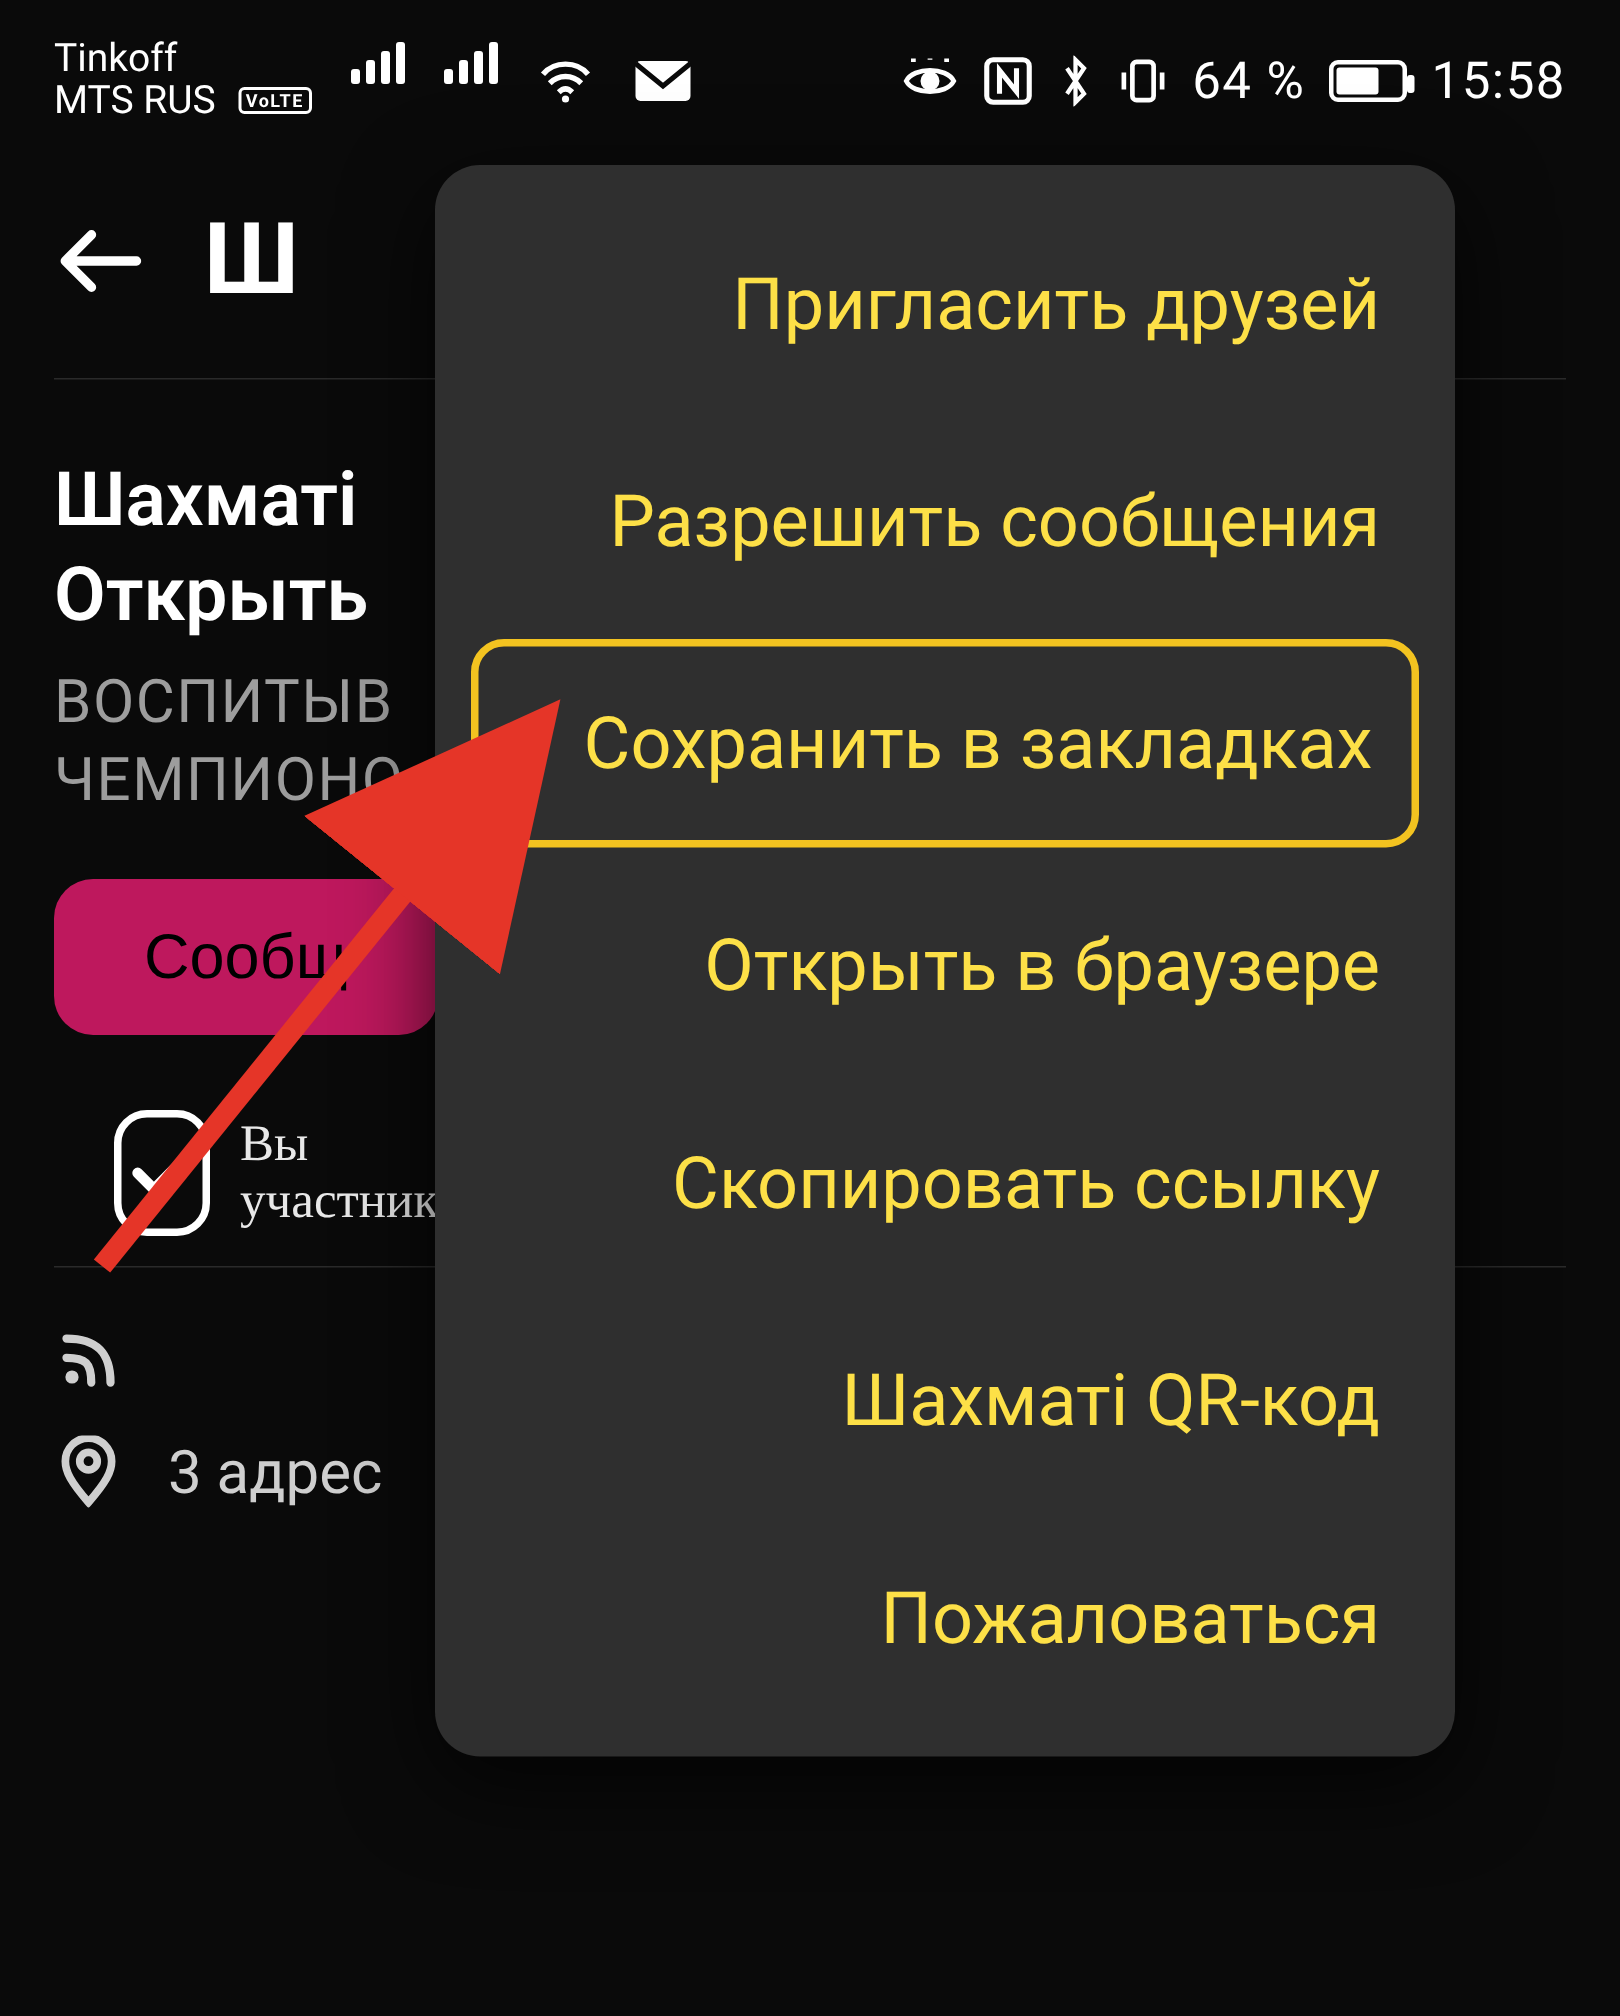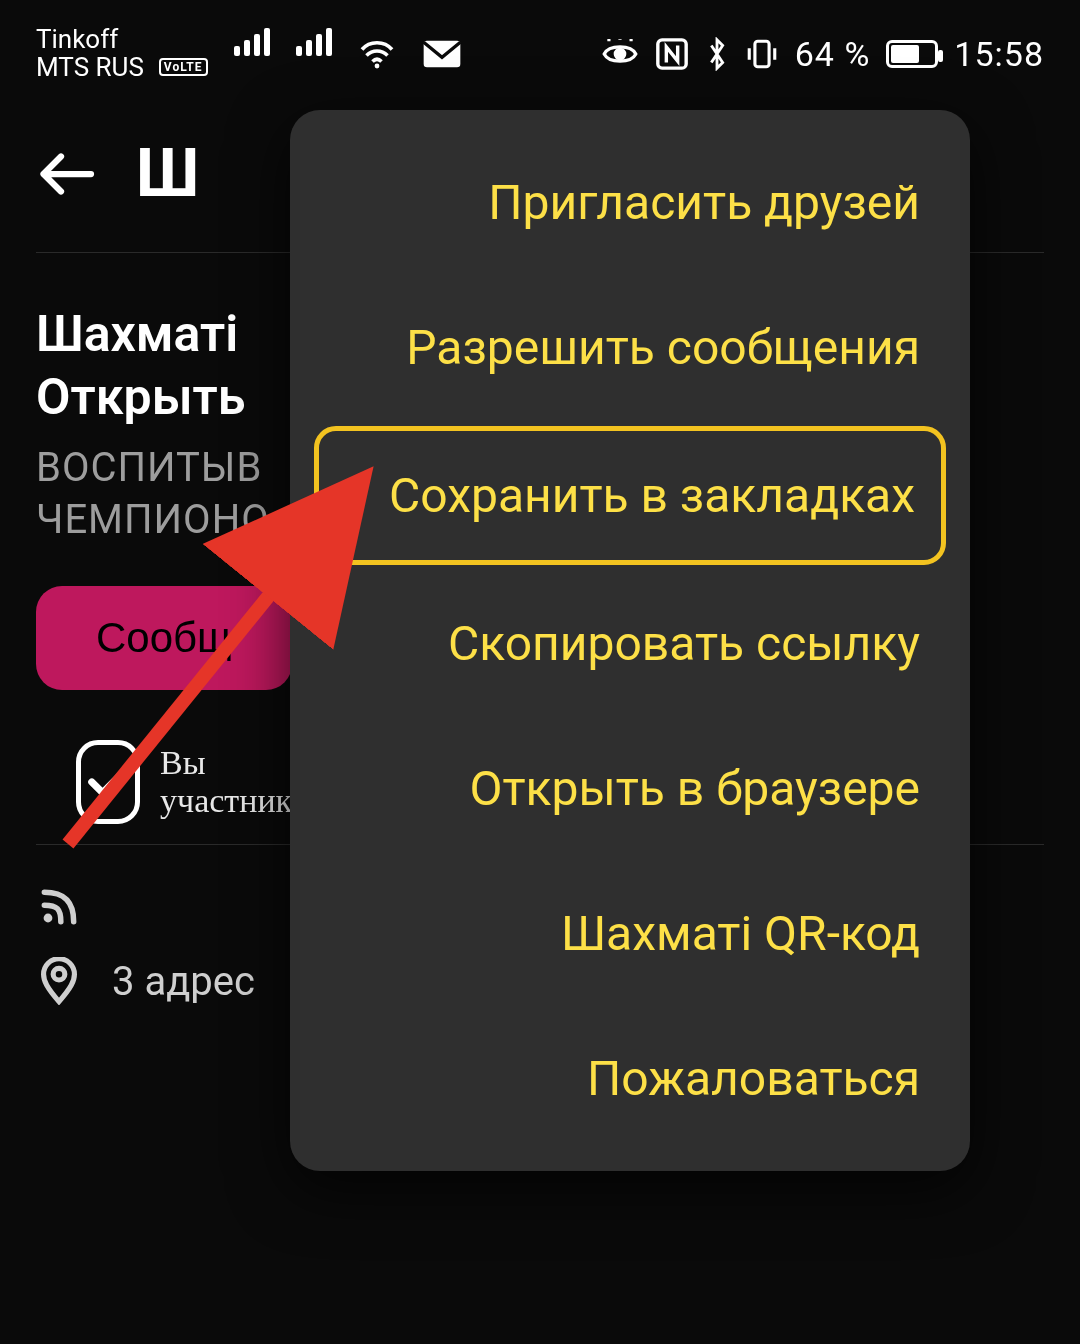--- a/index.html
+++ b/index.html
@@ -262,22 +262,22 @@
         </svg>
     </span>
     <span>3 адрес</span>
   </div>
 </div>
 
 <div class="popup">
   <div class="menu-item">Пригласить друзей</div>
   <div class="menu-item">Разрешить сообщения</div>
   <div class="menu-item highlight">Сохранить в закладках</div>
+  <div class="menu-item">Открыть в браузере</div>
   <div class="menu-item">Скопировать ссылку</div>
-  <div class="menu-item">Открыть в браузере</div>
   <div class="menu-item">Шахматі QR-код</div>
   <div class="menu-item">Пожаловаться</div>
 </div>
 
 <svg class="arrow-svg" viewBox="0 0 340 430">
   <defs>
     <marker id="ah" markerWidth="14" markerHeight="14" refX="10" refY="6" orient="auto">
       <path d="M0 0 L12 6 L0 12 Z" fill="#e53528"></path>
     </marker>
   </defs>

